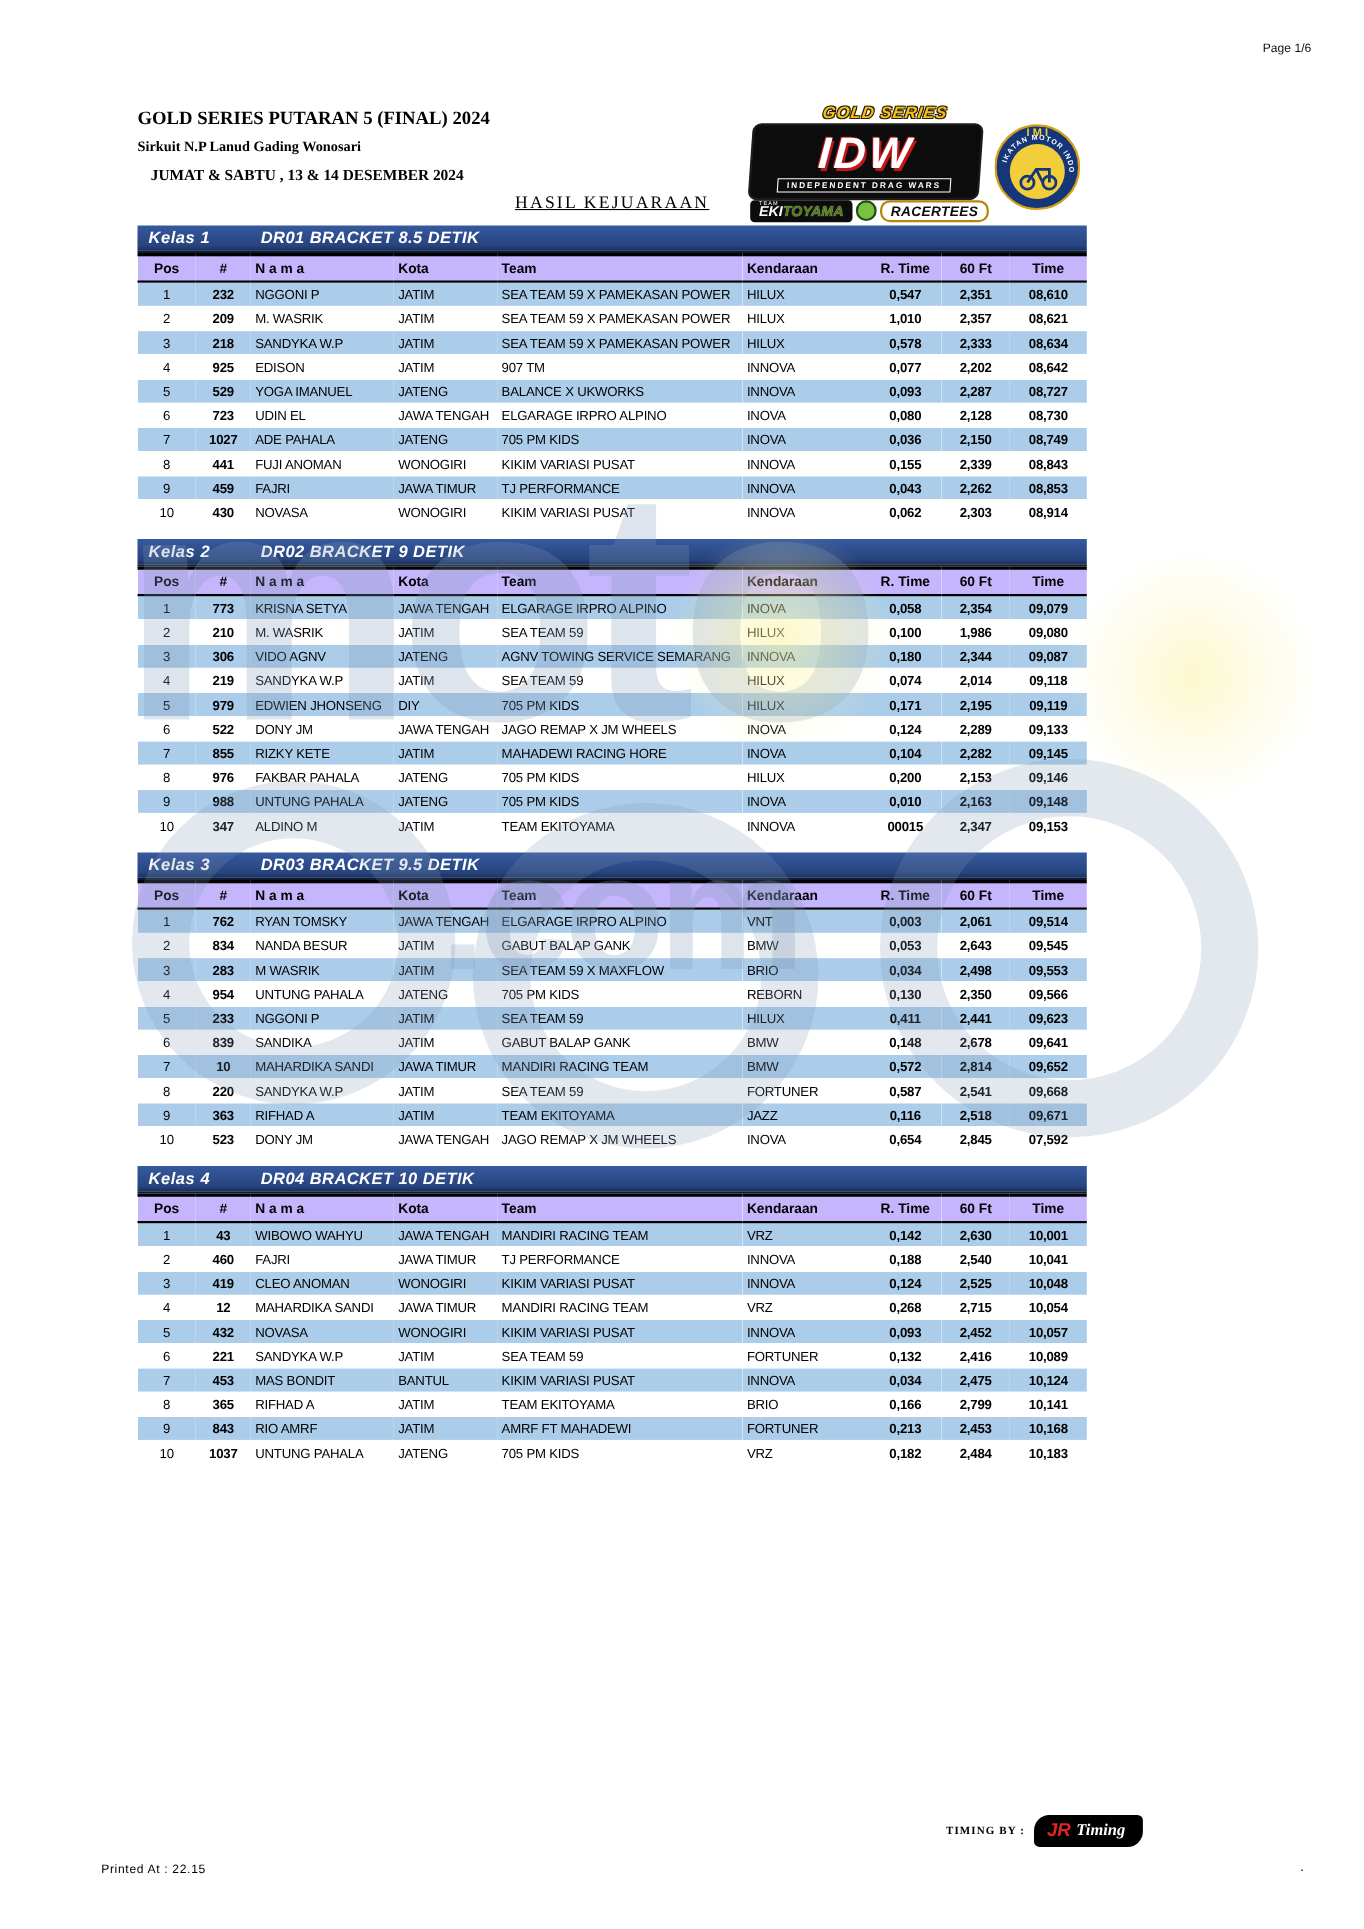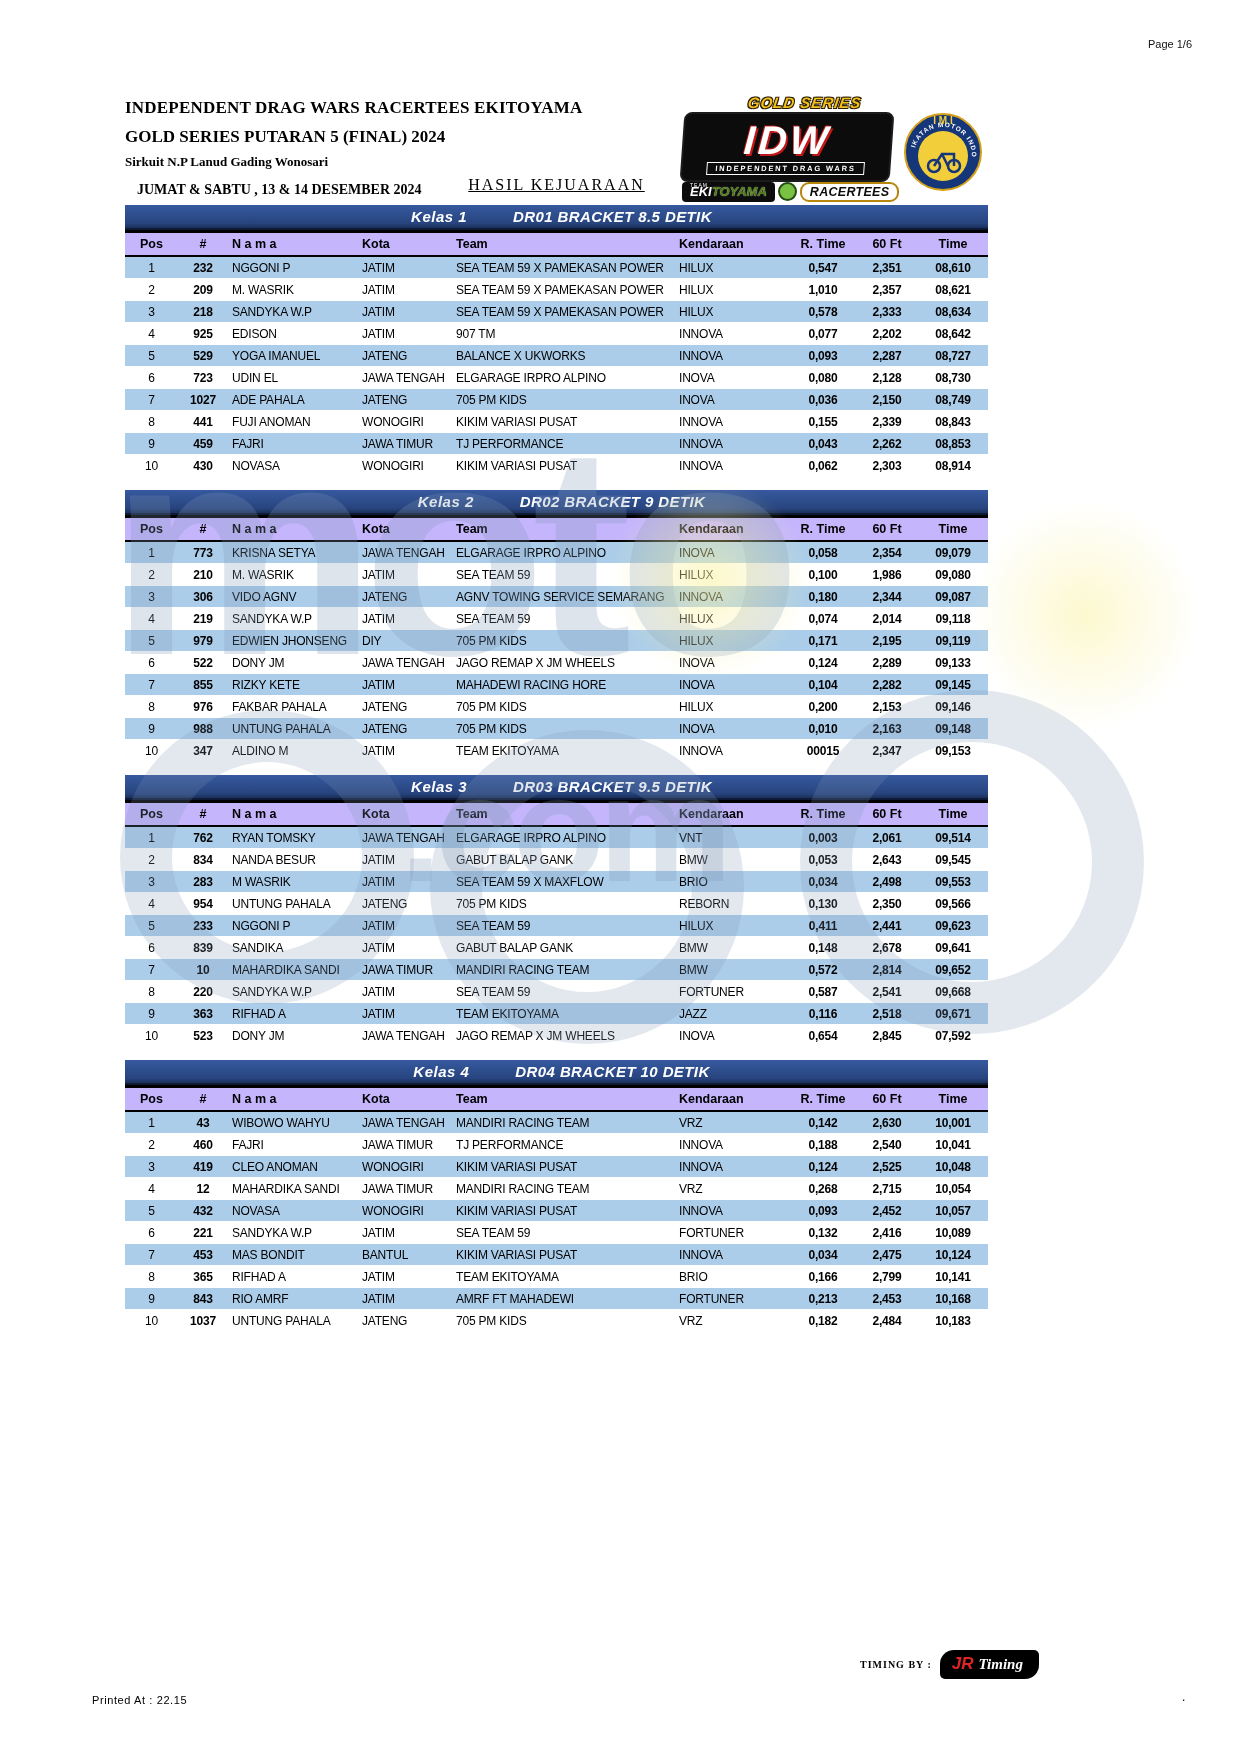--- a/index.html
+++ b/index.html
@@ -60,21 +60,21 @@
     font-style:italic; font-weight:900; font-size:12.5px; color:#0c0c0c; letter-spacing:0.3px;
   }
   .imi-badge { position:absolute; left:222px; top:8px; width:78px; height:92px; }
 
   
   .sections { position:absolute; left:125px; top:205px; width:863px; z-index:1; }
   section.kelas { margin-bottom:13px; }
   .kelas-bar {
     height:23px; background:linear-gradient(180deg,#36599f 0%, #27447e 80%, #1b2f59 100%);
     border-bottom:2px solid #0d1b36;
-    display:flex; align-items:center; color:#ffffff; font-style:italic; font-weight:bold;justify-content:center;
+    display:flex; align-items:center; color:#ffffff; font-style:italic; font-weight:bold;
   }
   .kelas-name    { font-size:15px; margin-left:10px; width:102px; letter-spacing:0.5px; }
   .kelas-bracket { font-size:15px; letter-spacing:0.4px; }
   table.results { border-collapse:collapse; width:100%; table-layout:fixed; }
   thead th {
     font-size:12.5px; font-weight:bold; height:22px; background:#c4b5fd; padding:0 4px;
     border-top:3px solid #000; border-bottom:2px solid #000; white-space:nowrap; overflow:hidden;
   }
   tbody td {
     font-size:12px; height:21px; padding:0 4px; white-space:nowrap; overflow:hidden;
@@ -121,21 +121,20 @@
   .footer-dot { position:absolute; left:1182px; top:1690px; font-size:12px; }
 </style>
 </head>
 <body>
 
 <div class="page">
 
   <div class="page-number">Page  1/6</div>
 
   <div class="doc-header">
-    <p class="doc-title">INDEPENDENT DRAG WARS RACERTEES EKITOYAMA</p>
     <p class="doc-series">GOLD SERIES PUTARAN 5 (FINAL) 2024</p>
     <p class="doc-venue">Sirkuit N.P Lanud Gading Wonosari</p>
     <p class="doc-date">JUMAT &amp; SABTU , 13 &amp; 14 DESEMBER 2024</p>
   </div>
 
   <div class="result-title">HASIL KEJUARAAN</div>
 
   <div class="logos">
     <div class="idw-logo">
       <div class="gold-series">GOLD SERIES</div>

